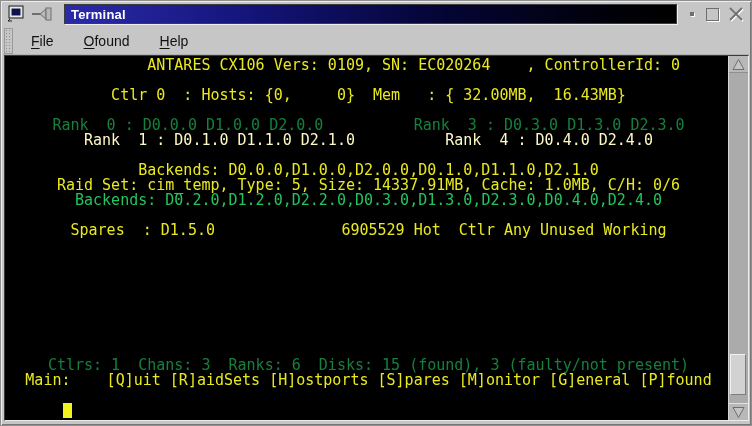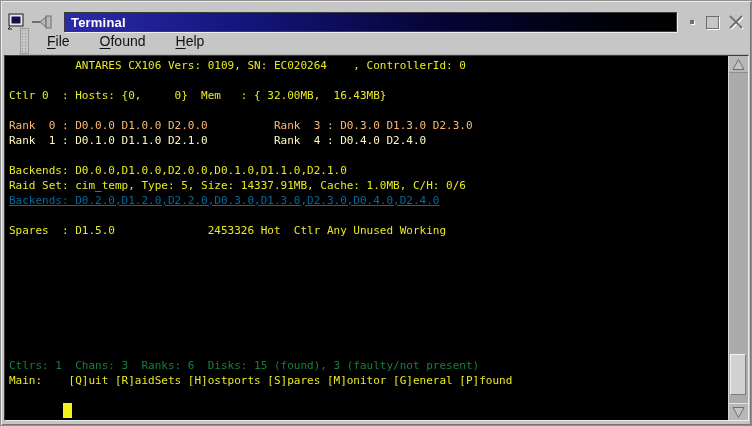--- a/index.html
+++ b/index.html
@@ -7,40 +7,40 @@
   .window {
     position:relative; width:752px; height:426px;
     background:#c6c6c6;
     font-family:"Liberation Sans", sans-serif;
     border:1px solid #8f8f8f;
     box-shadow: inset 1px 1px 0 #ececec, inset -1px -1px 0 #777;
     overflow:hidden;
   }
   
   .titlebar {
-    position:absolute; top:8px; left:0; right:0; height:26px;
+    position:absolute; top:0; left:0; right:0; height:26px;
     display:flex; align-items:center; gap:5px; padding:0 5px;
   }
   .tb-btn { display:flex; align-items:center; justify-content:center; cursor:default; }
   .title-field {
     flex:1; height:20px; margin:0 4px;
     background:linear-gradient(to right,#2b2baa 0%, #14147a 30%, #050538 60%, #000008 90%, #000000 100%);
     border:1px solid #3c3c3c;
     box-shadow:1px 1px 0 #efefef;
     display:flex; align-items:center;
   }
   .title-text {
     color:#ffffff; font-size:13px; font-weight:bold; padding-left:6px;
     letter-spacing:0.2px; white-space:nowrap;
   }
   .dot-glyph { width:4px; height:4px; background:#6f6f6f; box-shadow:1px 1px 0 #fff; }
   .max-glyph { width:13px; height:13px; border:1px solid #6f6f6f; box-shadow:1px 1px 0 #fff; background:transparent; }
   
   .menubar {
-    position:absolute; top:26px; left:18px; right:2px; height:28px;
+    position:absolute; top:26px; left:2px; right:2px; height:28px;
     display:flex; align-items:center;
     border-bottom:1px solid #b2b2b2;
   }
   .grip {
     width:9px; height:26px; margin-left:1px;
     border:1px solid #9a9a9a;
     background-color:#c6c6c6;
     background-image:radial-gradient(#8d8d8d 35%, rgba(0,0,0,0) 36%);
     background-size:3px 3px;
   }
@@ -54,22 +54,22 @@
     background:#000;
     border-top:1px solid #3a3a3a; border-left:1px solid #3a3a3a;
     border-bottom:1px solid #ececec; border-right:1px solid #ececec;
   }
   .screen {
     position:absolute; left:0; top:0; bottom:0; right:20px;
     padding:2px 0 0 4px; overflow:hidden;
   }
   .term-line {
     font-family:"DejaVu Sans Mono", monospace;
-    font-size:11px; line-height:15px; min-height:15px;
-    white-space:pre; letter-spacing:0;
+    font-size:15px; line-height:15px; min-height:15px;
+    white-space:pre; letter-spacing:0;text-align:center;
   }
   .cursor { position:absolute; width:9px; height:15px; }
   
   .scrollbar {
     position:absolute; right:0; top:0; bottom:0; width:20px;
     background:#ababab; border-left:1px solid #d6d6d6;
   }
   .sb-arrow {
     position:absolute; left:0; width:19px; height:17px;
     display:flex; align-items:center; justify-content:center;
@@ -131,28 +131,28 @@
     <div class="menu-item menu-help"><span class="mn">H</span><span>elp</span></div>
   </div>
 
   <div class="terminal">
     <div class="screen" id="screen" style="background: rgb(0, 0, 0);">
       <div class="cursor" id="cursor" style="left: 58.1872px; top: 347px; background: rgb(242, 242, 30);"></div>
     <div class="term-line" style="color: rgb(233, 233, 32);">          ANTARES CX106 Vers: 0109, SN: EC020264    , ControllerId: 0</div>
         <div class="term-line" style="color: rgb(233, 233, 32);"></div>
         <div class="term-line" style="color: rgb(233, 233, 32);">Ctlr 0  : Hosts: {0,     0}  Mem   : { 32.00MB,  16.43MB}</div>
         <div class="term-line" style="color: rgb(233, 233, 32);"></div>
-        <div class="term-line" style="color: #fdba74;">Rank  0 : D0.0.0 D1.0.0 D2.0.0          Rank  3 : D0.3.0 D1.3.0 D2.3.0</div>
+        <div class="term-line" style="color: #15803d;">Rank  0 : D0.0.0 D1.0.0 D2.0.0          Rank  3 : D0.3.0 D1.3.0 D2.3.0</div>
         <div class="term-line" style="color: #fef9c3;">Rank  1 : D0.1.0 D1.1.0 D2.1.0          Rank  4 : D0.4.0 D2.4.0</div>
         <div class="term-line" style="color: rgb(233, 233, 32);"></div>
         <div class="term-line" style="color: rgb(233, 233, 32);">Backends: D0.0.0,D1.0.0,D2.0.0,D0.1.0,D1.1.0,D2.1.0</div>
         <div class="term-line" style="color: rgb(233, 233, 32);">Raid Set: cim_temp, Type: 5, Size: 14337.91MB, Cache: 1.0MB, C/H: 0/6</div>
-        <div class="term-line" style="color: #0369a1; text-decoration: underline;">Backends: D0.2.0,D1.2.0,D2.2.0,D0.3.0,D1.3.0,D2.3.0,D0.4.0,D2.4.0</div>
+        <div class="term-line" style="color: #22c55e;">Backends: D0.2.0,D1.2.0,D2.2.0,D0.3.0,D1.3.0,D2.3.0,D0.4.0,D2.4.0</div>
         <div class="term-line" style="color: rgb(233, 233, 32);"></div>
-        <div class="term-line" style="color: rgb(233, 233, 32);">Spares  : D1.5.0              2453326 Hot  Ctlr Any Unused Working</div>
+        <div class="term-line" style="color: rgb(233, 233, 32);">Spares  : D1.5.0              6905529 Hot  Ctlr Any Unused Working</div>
         <div class="term-line" style="color: rgb(233, 233, 32);"></div>
         <div class="term-line" style="color: rgb(233, 233, 32);"></div>
         <div class="term-line" style="color: rgb(233, 233, 32);"></div>
         <div class="term-line" style="color: rgb(233, 233, 32);"></div>
         <div class="term-line" style="color: rgb(233, 233, 32);"></div>
         <div class="term-line" style="color: rgb(233, 233, 32);"></div>
         <div class="term-line" style="color: rgb(233, 233, 32);"></div>
         <div class="term-line" style="color: rgb(233, 233, 32);"></div>
         <div class="term-line" style="color: #15803d;">Ctlrs: 1  Chans: 3  Ranks: 6  Disks: 15 (found), 3 (faulty/not present)</div>
         <div class="term-line" style="color: rgb(233, 233, 32);">Main:    [Q]uit [R]aidSets [H]ostports [S]pares [M]onitor [G]eneral [P]found</div>

